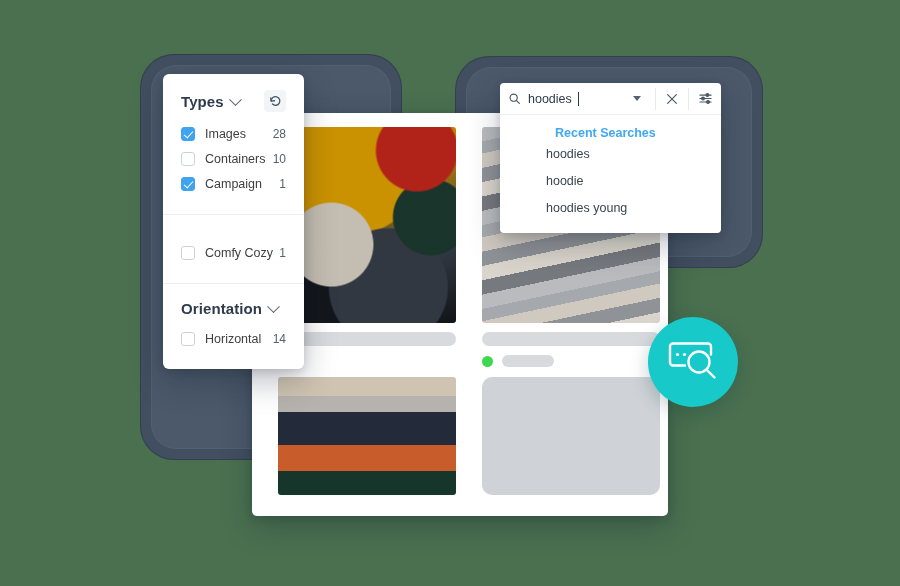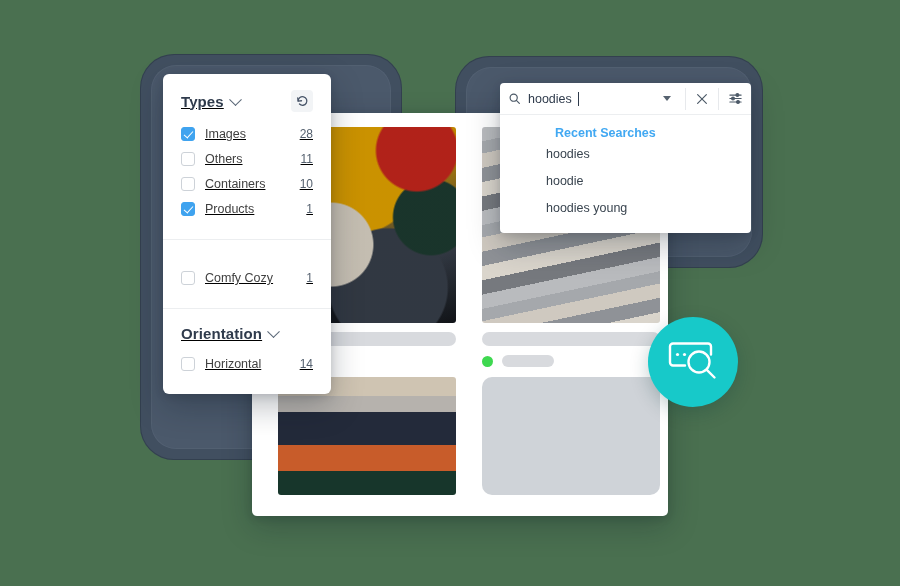--- a/index.html
+++ b/index.html
@@ -103,27 +103,26 @@
       radial-gradient(ellipse 12% 26% at 47% 28%, #2e2420 0 62%, transparent 64%),
       radial-gradient(ellipse 19% 22% at 46% 44%, #ee5b45 0 66%, transparent 68%),
       linear-gradient(180deg, #f07457 0%, #ec6a4c 60%, #e9apx 100%),
       #ef7055;
   }
 
   
   #filters-panel {
     position: absolute;
     left: 163px; top: 74px;
-    width: 168px;
+    width: 141px;
     background: #ffffff;
     border-radius: 6px;
     box-shadow: 0 12px 32px rgba(12,22,36,.28), 0 2px 8px rgba(12,22,36,.14);
     padding: 0;
     overflow: hidden;
-    text-decoration: underline;
   }
   .fgroup { padding: 16px 18px 16px 18px; }
   .fgroup + .fgroup { border-top: 1px solid #eceef0; }
 
   .fhead { display: flex; align-items: center; justify-content: space-between; }
   .fhead-left { display: flex; align-items: baseline; gap: 7px; }
   .ftitle { font-size: 15px; color: #2f3b4c; font-weight: 700; letter-spacing: .1px; }
   .chev {
     width: 9px; height: 9px;
     border-right: 1.6px solid #5b6878;
@@ -163,21 +162,21 @@
     border-bottom: 1.8px solid #fff;
     transform: rotate(42deg);
   }
   .flabel { font-size: 12.5px; color: #404040; margin-left: 10px; flex: 1; white-space: nowrap; }
   .fcount { font-size: 12px; color: #55616f; }
 
   
   #search-widget {
     position: absolute;
     left: 500px; top: 83px;
-    width: 251px;
+    width: 221px;
     background: #ffffff;
     border-radius: 4px;
     box-shadow: 0 12px 32px rgba(12,22,36,.26), 0 2px 8px rgba(12,22,36,.14);
     overflow: hidden;
   }
   .search-bar {
     display: flex; align-items: center;
     height: 32px;
     border-bottom: 1px solid #eceef0;
   }
@@ -288,31 +287,26 @@
         </span>
       </div>
       <div class="frows">
         <div class="frow">
           <span class="cbox checked"></span>
           <span class="flabel">Images</span>
           <span class="fcount">28</span>
         </div>
         <div class="frow">
           <span class="cbox"></span>
-          <span class="flabel">Others</span>
-          <span class="fcount">11</span>
-        </div>
-        <div class="frow">
-          <span class="cbox"></span>
           <span class="flabel">Containers</span>
           <span class="fcount">10</span>
         </div>
         <div class="frow">
           <span class="cbox checked"></span>
-          <span class="flabel">Products</span>
+          <span class="flabel">Campaign</span>
           <span class="fcount">1</span>
         </div>
       </div>
     </div>
 
     <div class="fgroup">
       <div class="frows">
         <div class="frow">
           <span class="cbox"></span>
           <span class="flabel">Comfy Cozy</span>

